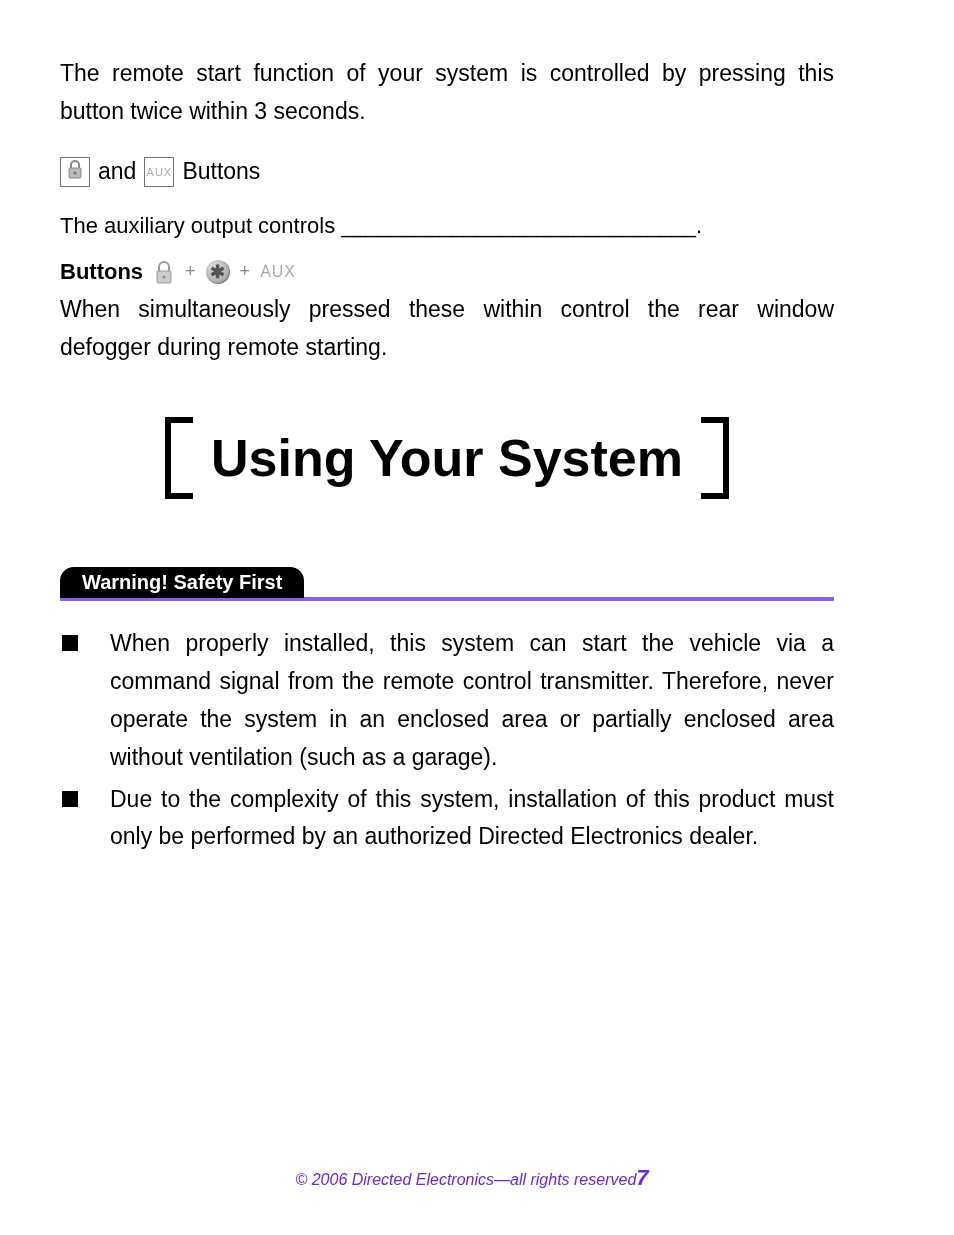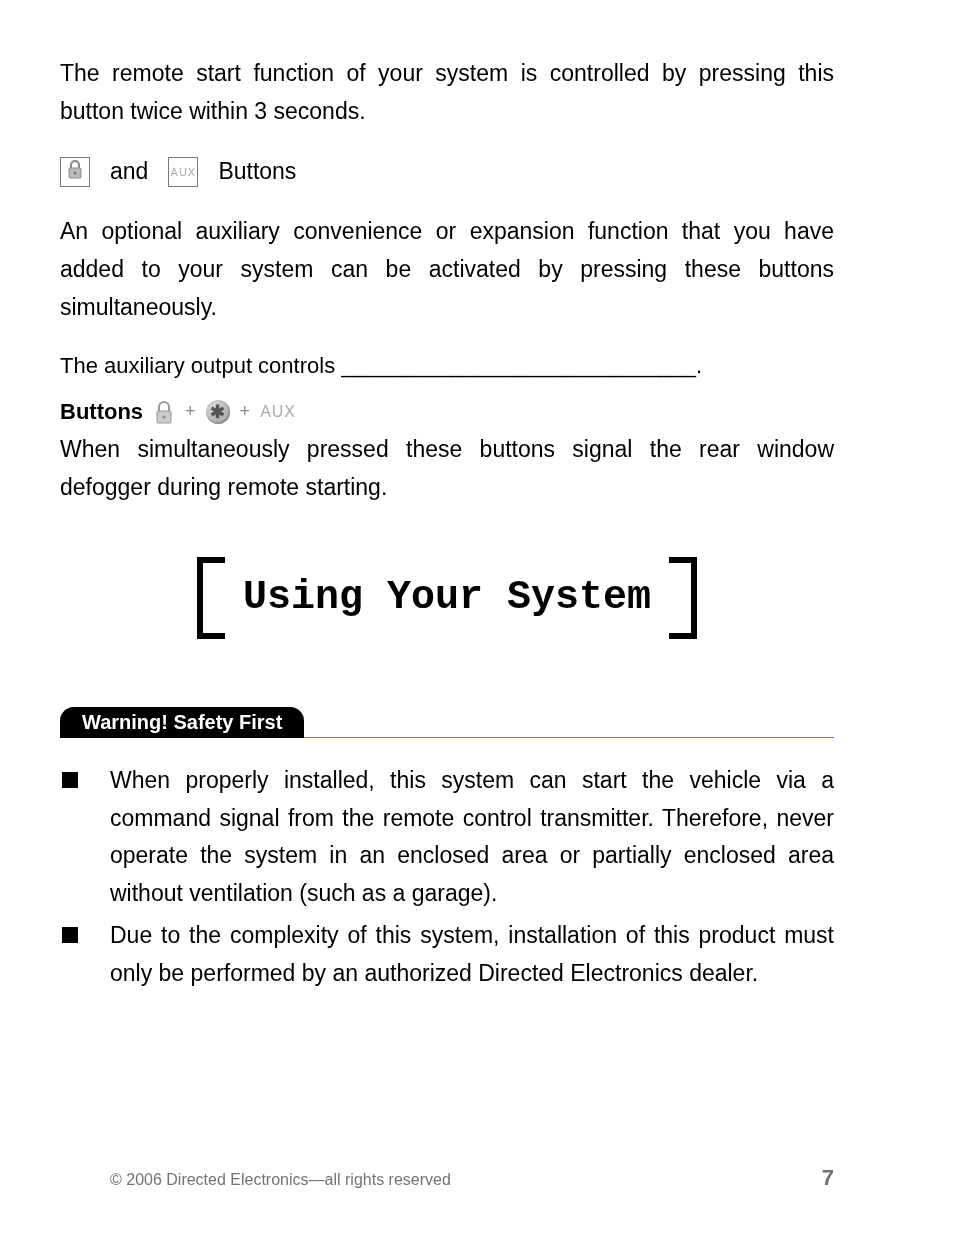--- a/index.html
+++ b/index.html
@@ -35,21 +35,21 @@
     color: #999;
     background: #fff;
     margin: 0 2px;
   }
   .lock-svg { display:block; margin:auto; }
   .icons-line {
     font-size: 23px;
     margin: 0 0 26px 0;
     display: flex;
     align-items: center;
-    gap: 20px;
+    gap: 8px;
   }
   .icons-line .icon-box { margin:0; }
   .bold-line {
     font-family: Arial, Helvetica, sans-serif;
     font-weight: normal;
     font-size: 22px;
     margin: 0 0 20px 0;
   }
   .buttons-line {
     display: flex;
@@ -95,27 +95,27 @@
   .bracket-left::before, .bracket-right::before {
     content:""; position:absolute; top:0; bottom:0; width:6px; background:#000;
   }
   .bracket-left::before { left:0; }
   .bracket-right::before { right:0; }
   .bracket-left::after, .bracket-right::after {
     content:""; position:absolute; left:0; right:0; height:6px; background:#000; top:0;
     box-shadow: 0 76px 0 #000;
   }
   .section-title-text {
-    font-family: Liberation Mono, monospace;
-    font-weight: bold;
-    font-size: 40px;
+    font-family: Liberation Sans, sans-serif;
+    font-weight: bold;
+    font-size: 52px;
   }
   .warning-bar {
     position: relative;
-    border-bottom: 1px solid #8b5cf6;
+    border-bottom: 4px solid #8b5cf6;
     height: 34px;
     margin: 0 0 24px 0;
   }
   .warning-pill {
     position: absolute;
     left: 0; bottom: -1px;
     background: #000;
     color: #fff;
     font-family: "Trebuchet MS", sans-serif;
     font-weight: bold;
@@ -142,24 +142,25 @@
     left:2px; top:10px;
     width:16px; height:16px;
     background:#000;
   }
   .footer {
     position: absolute;
     bottom: 44px;
     left: 110px;
     right: 120px;
     display: flex;
-    justify-content: space-between;
+    justify-content: center;
     align-items: baseline;
     font-size: 16px;
-    color:#737373;
+    color:#6d28d9;
+    font-style:italic;
   }
   .footer .page-num { font-weight: bold; font-size: 22px; }
 </style>
 </head>
 <body>
 
 <div class="page">
 
   <p class="body-text">The remote start function of your system is controlled by pressing this button twice within 3 seconds.</p>
 
@@ -171,40 +172,39 @@
         <circle cx="10" cy="15" r="1.5" fill="#777"></circle>
       </svg>
     </span>
     <span>and</span>
     <span class="icon-box">
       <span class="aux-text" style="font-size:11px;">AUX</span>
     </span>
     <span>Buttons</span>
   </div>
 
-  <p class="body-text">An optional auxiliary convenience or expansion function that you have added to your system can be activated by pressing these buttons simultaneously.</p>
 
   <p class="bold-line">The auxiliary output controls _____________________________.</p>
 
   <div class="buttons-line">
     <span class="label">Buttons</span>
     <span class="mini-lock">
       <svg width="22" height="26" viewBox="0 0 22 26">
         <rect x="4" y="12" width="14" height="12" rx="1" fill="#ccc" stroke="#999"></rect>
         <path d="M6 12 V8 a5 5 0 0 1 10 0 V12" fill="none" stroke="#999" stroke-width="2"></path>
         <circle cx="11" cy="18" r="1.5" fill="#888"></circle>
       </svg>
     </span>
     <span class="plus">+</span>
     <span class="star-circle">✱</span>
     <span class="plus">+</span>
     <span class="aux-text">AUX</span>
   </div>
 
-  <p class="body-text" style="margin-top:2px;">When simultaneously pressed these buttons signal the rear window defogger during remote starting.</p>
+  <p class="body-text" style="margin-top:2px;">When simultaneously pressed these within control the rear window defogger during remote starting.</p>
 
   <div class="section-title">
     <span class="bracket-wrap">
       <span class="bracket-left"></span>
       <span class="section-title-text">Using Your System</span>
       <span class="bracket-right"></span>
     </span>
   </div>
 
   <div class="warning-bar">

